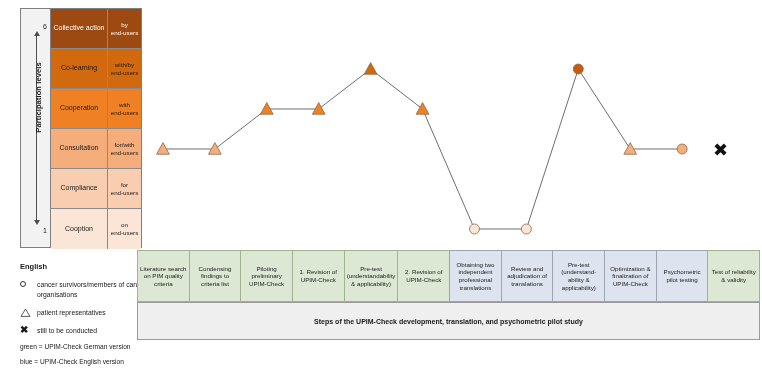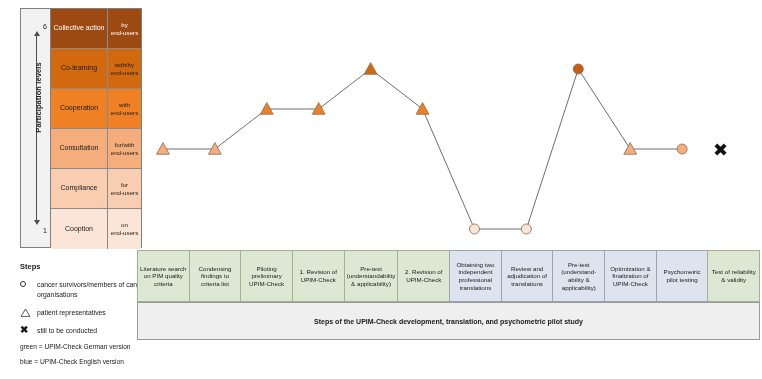--- a/index.html
+++ b/index.html
@@ -89,21 +89,21 @@
           <div class="lvl-who">for<br>end-users</div>
         </div>
         <div class="lvl-row" style="top: 200px; background: rgb(251, 229, 214);">
           <div class="lvl-name">Cooption</div>
           <div class="lvl-who">on<br>end-users</div>
         </div>
       </div>
   </div>
 
   <div class="legend">
-    <div class="legend-title">Steps</div>
+    <div class="legend-title">English</div>
 
     <div class="leg-item">
       <div class="leg-sym">
           <div class="leg-circle"></div>
         </div>
       <span>cancer survivors/members of cancer self-help organisations</span>
     </div>
 
     <div class="leg-item">
       <div class="leg-sym">

